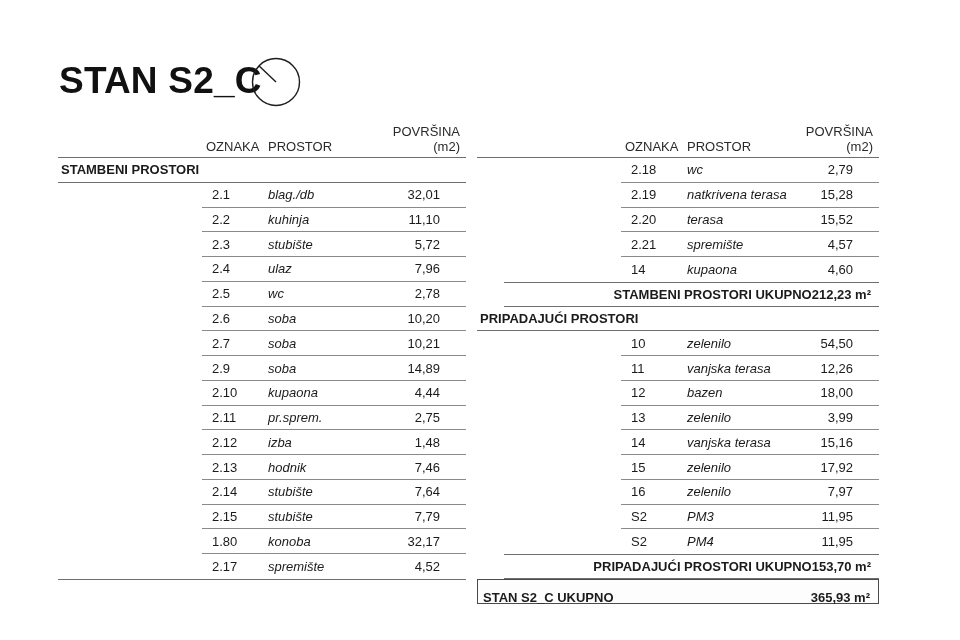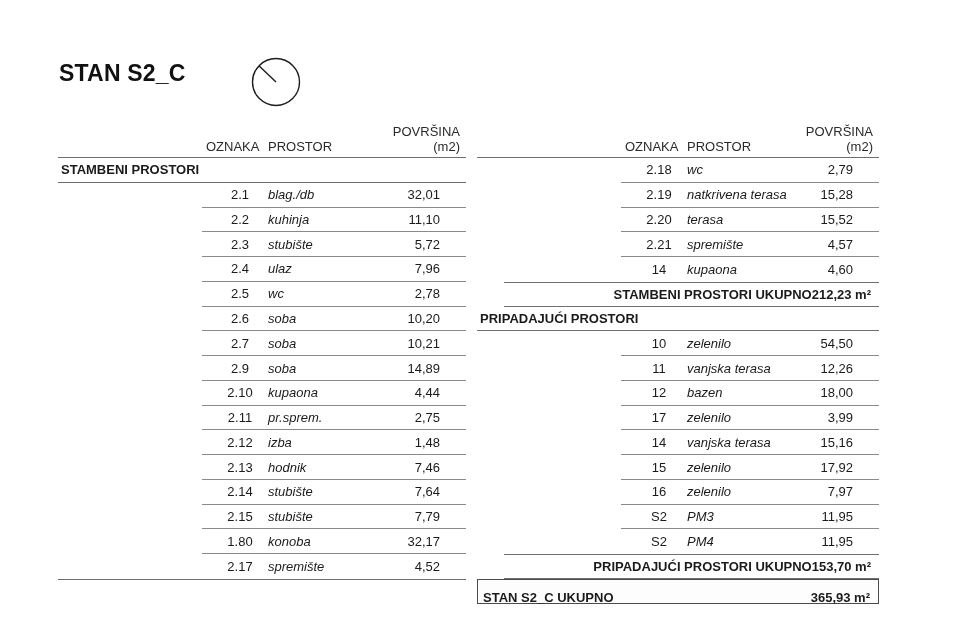--- a/index.html
+++ b/index.html
@@ -3,40 +3,40 @@
 <meta charset="utf-8">
 <style>
   html,body{margin:0;padding:0;background:#ffffff;}
   body{
     width:960px;height:640px;position:relative;overflow:hidden;
     font-family:"Liberation Sans",sans-serif;font-size:13px;color:#1b1b1b;
   }
   .page{position:absolute;inset:0;background:#ffffff;}
   .title{
     position:absolute;left:59px;top:60px;margin:0;
-    font-size:23px;font-weight:bold;letter-spacing:0.2px;color:#111;
+    font-size:37px;font-weight:bold;letter-spacing:0.2px;color:#111;
   }
   .compass{position:absolute;left:250px;top:56px;width:52px;height:52px;}
 
   .tbl{position:absolute;top:135px;}
   .tbl-left{left:58px;width:408px;}
   .tbl-right{left:477px;width:402px;}
 
   .thead{
     display:flex;align-items:flex-end;height:23px;box-sizing:border-box;
     border-bottom:1px solid #6f6f6f;padding-bottom:3px;color:#2a2a2a;
   }
   .th-oz{margin-left:148px;width:62px;}
   .th-pr{width:105px;}
   .th-val{flex:1;text-align:right;padding-right:6px;}
 
   .row{display:flex;align-items:center;height:24.78px;box-sizing:border-box;}
   .data{margin-left:144px;border-bottom:1px solid #8a8a8a;}
   .data.no-b{border-bottom:none;}
-  .td-oz{width:66px;padding-left:10px;box-sizing:border-box;text-align:center;}
+  .td-oz{width:66px;padding-left:10px;box-sizing:border-box;}
   .td-pr{width:112px;font-style:italic;}
   .td-val{flex:1;text-align:right;padding-right:26px;}
 
   .section{border-bottom:1px solid #6f6f6f;font-weight:bold;padding-left:3px;}
   .total{
     border-top:1px solid #6f6f6f;border-bottom:1px solid #6f6f6f;
     font-weight:bold;justify-content:flex-end;padding:0 8px 0 3px;margin-left:27px;
   }
   .grand{
     border:1.5px solid #4b4b4b;background:#fdfdfd;
@@ -196,21 +196,21 @@
         <span class="td-oz">11</span>
         <span class="td-pr">vanjska terasa</span>
         <span class="td-val">12,26</span>
       </div>
     <div class="row data">
         <span class="td-oz">12</span>
         <span class="td-pr">bazen</span>
         <span class="td-val">18,00</span>
       </div>
     <div class="row data">
-        <span class="td-oz">17</span>
+        <span class="td-oz">13</span>
         <span class="td-pr">zelenilo</span>
         <span class="td-val">3,99</span>
       </div>
     <div class="row data">
         <span class="td-oz">14</span>
         <span class="td-pr">vanjska terasa</span>
         <span class="td-val">15,16</span>
       </div>
     <div class="row data">
         <span class="td-oz">15</span>

